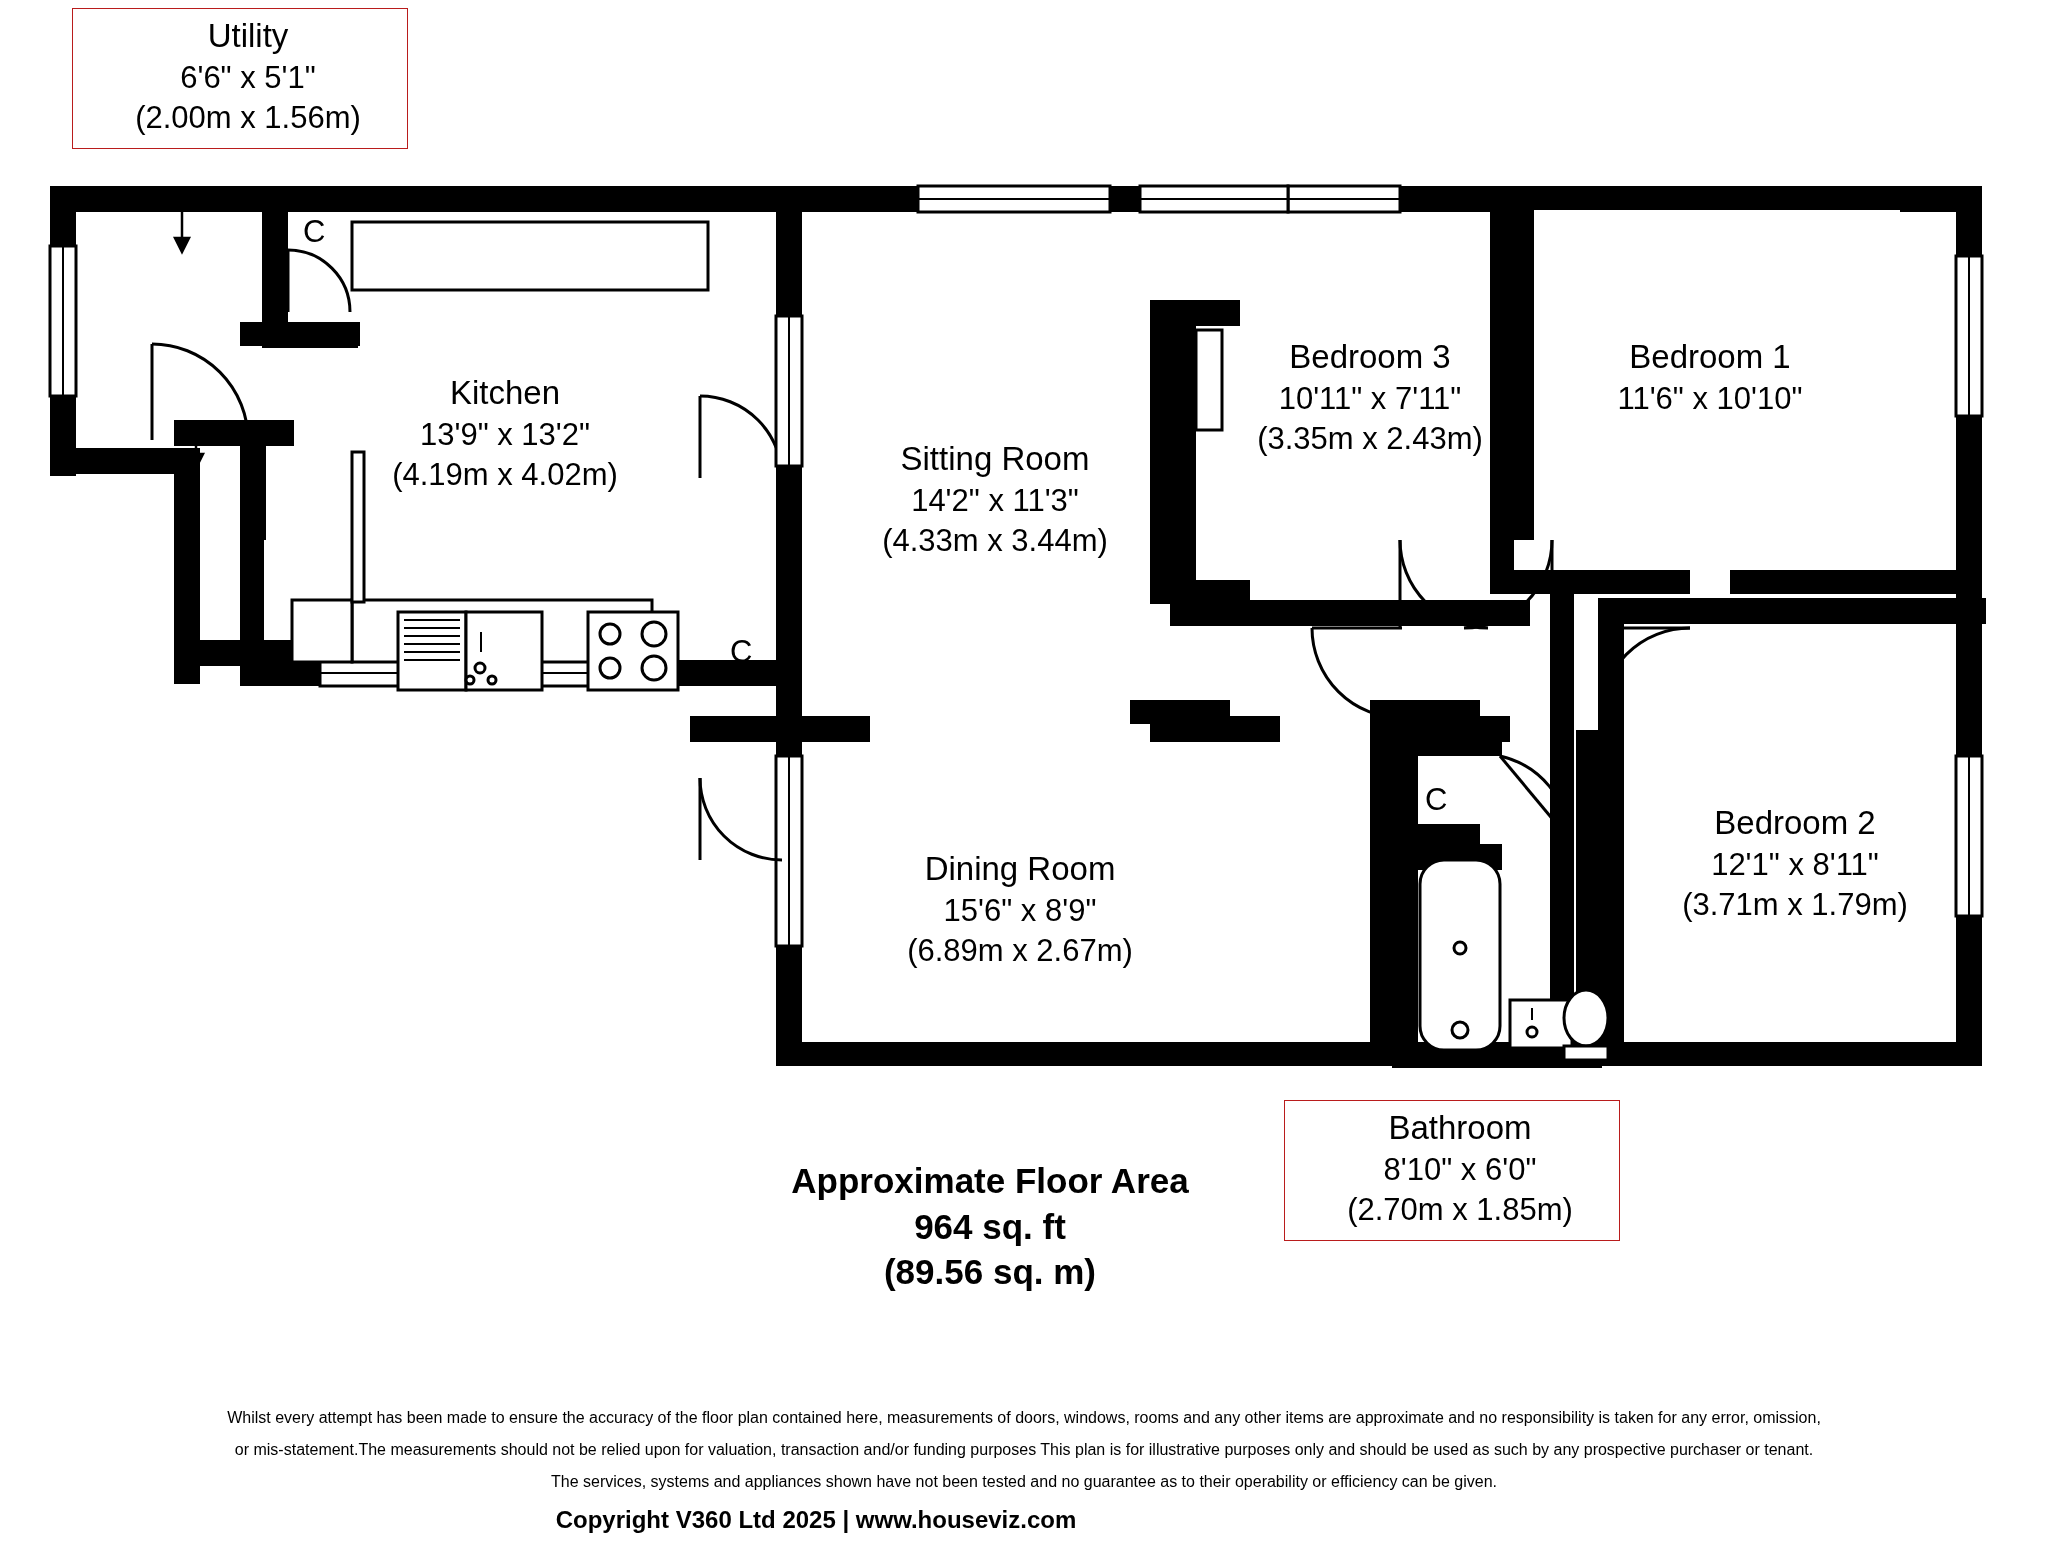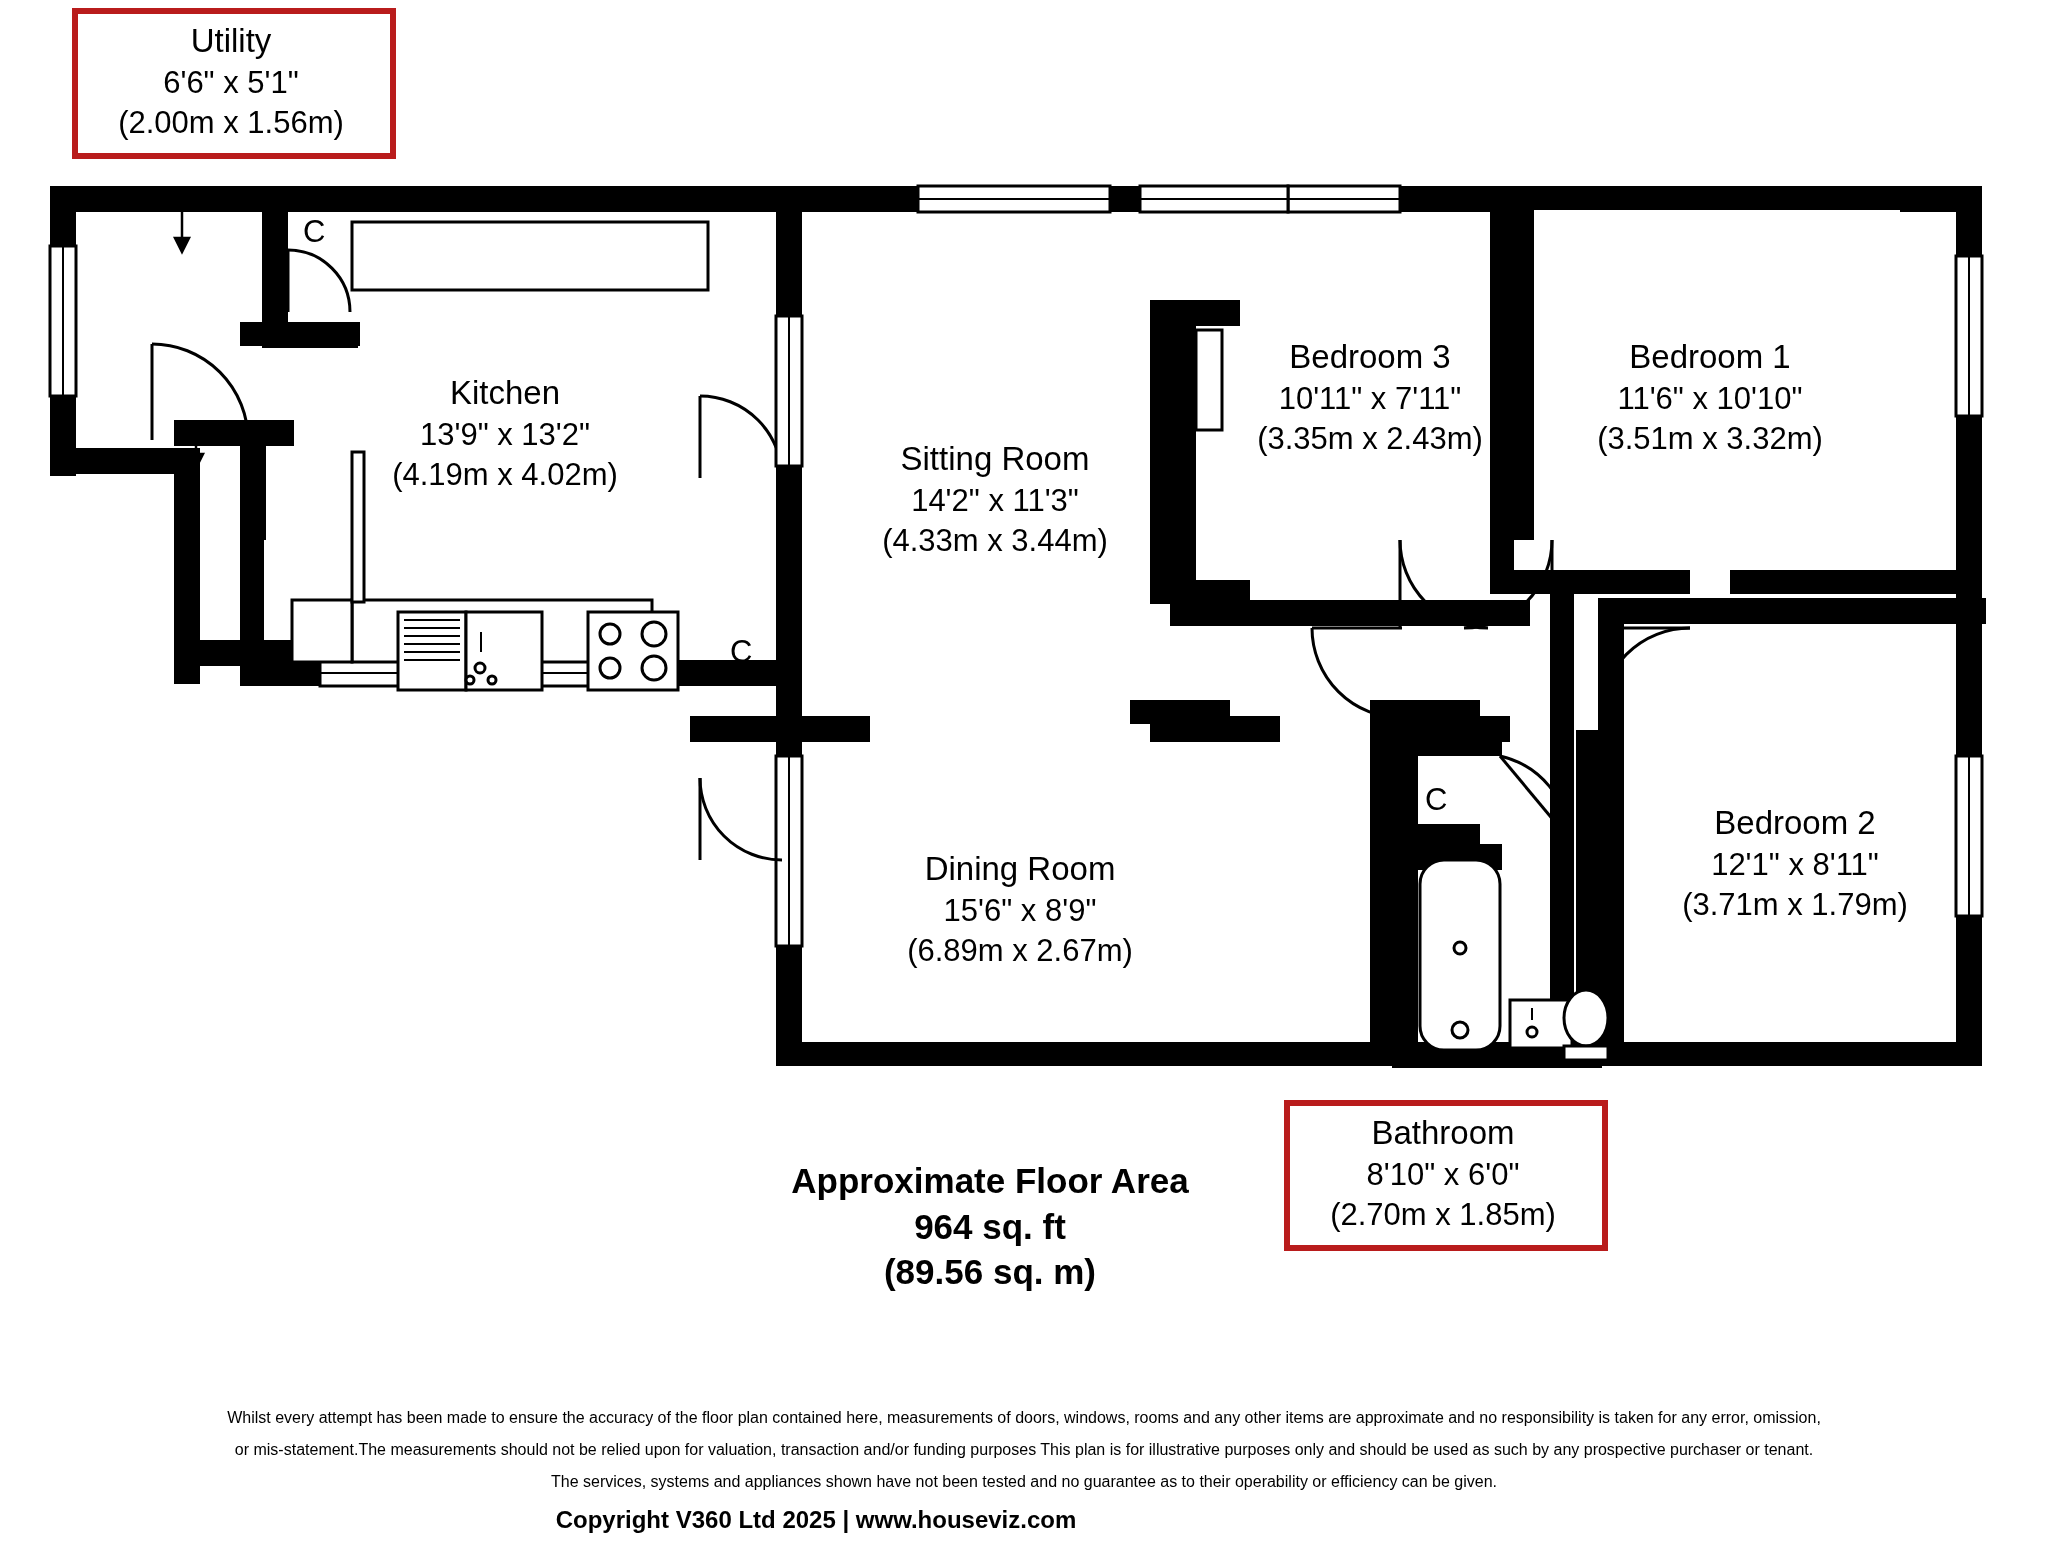--- a/index.html
+++ b/index.html
@@ -27,23 +27,23 @@
     line-height: 1.30;
     white-space: nowrap;
   }
   .label .name {
     font-size: 33px;
   }
   .label .dim {
     font-size: 31px;
   }
   .boxed {
-    border: 6px solid #b91c1c;
+    border: 1px solid #b91c1c;
     background: #fff;
-    padding: 6px 14px 10px 8px;
+    padding: 6px 14px 10px 30px;
   }
   .closet {
     position: absolute;
     font-size: 31px;
     font-weight: 400;
   }
   .area {
     position: absolute;
     text-align: center;
     font-weight: bold;
@@ -355,21 +355,20 @@
 
 <div class="label" style="left:1205px; top:336px; width:330px;">
   <div class="name">Bedroom 3</div>
   <div class="dim">10'11" x 7'11"</div>
   <div class="dim">(3.35m x 2.43m)</div>
 </div>
 
 <div class="label" style="left:1545px; top:336px; width:330px;">
   <div class="name">Bedroom 1</div>
   <div class="dim">11'6" x 10'10"</div>
-  <div class="dim">(3.51m x 3.32m)</div>
 </div>
 
 <div class="label" style="left:1630px; top:802px; width:330px;">
   <div class="name">Bedroom 2</div>
   <div class="dim">12'1" x 8'11"</div>
   <div class="dim">(3.71m x 1.79m)</div>
 </div>
 
 <div class="label boxed" style="left:1284px; top:1100px; width:290px;">
   <div class="name">Bathroom</div>

